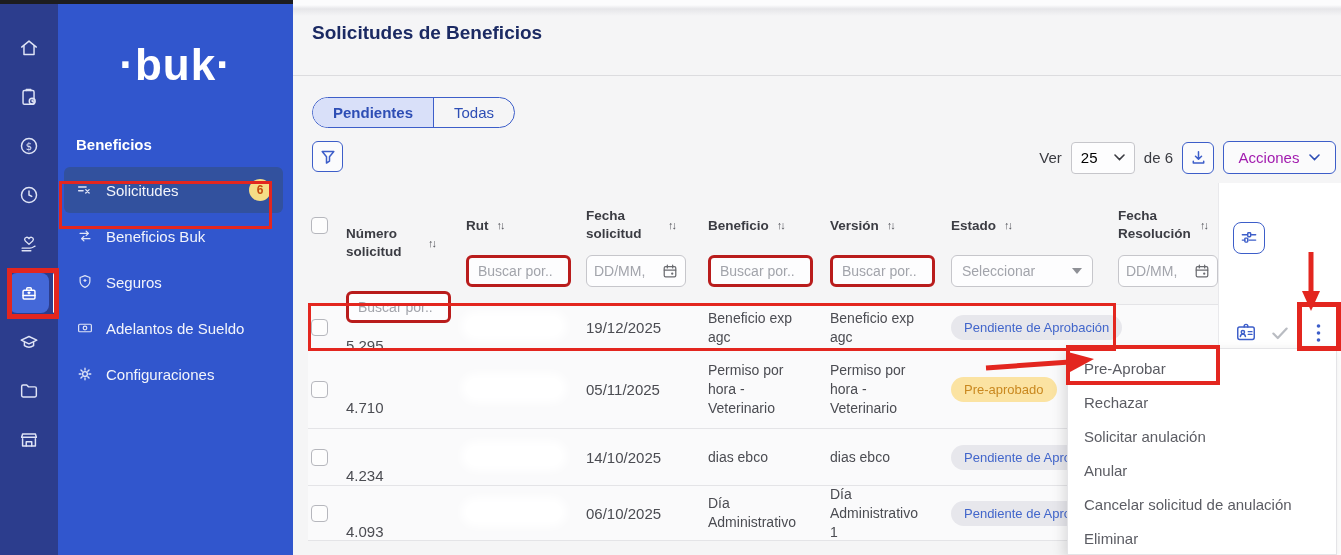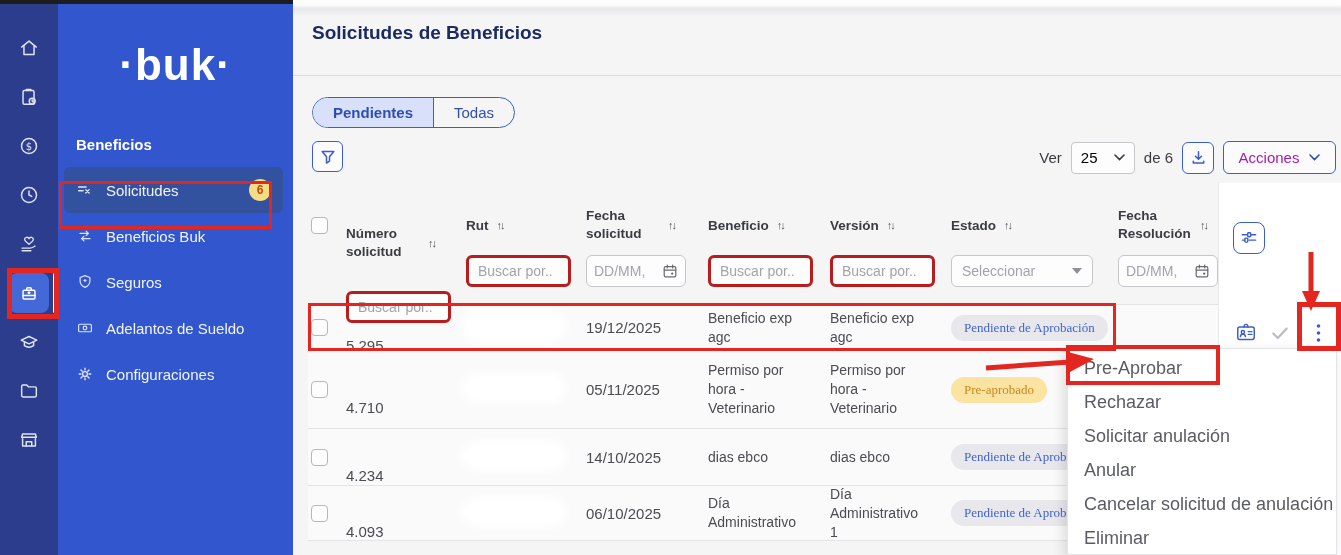--- a/index.html
+++ b/index.html
@@ -78,38 +78,38 @@
   .f-select { width:142px; height:32px; border:1px solid #c6c6cb; border-radius:6px; background:#fdfdfe;
     display:flex; align-items:center; justify-content:space-between; padding:0 10px; color:#a2a4ab; font-size:14px; cursor:pointer;}
   .caret-down { width:0; height:0; border-left:5px solid transparent; border-right:5px solid transparent;
     border-top:6px solid #8e9096; }
   .trow { align-items:center; background:#fafafb; border-top:1px solid #e4e4e7; font-size:15px; color:#4b4c52;}
   .trow:last-of-type { border-bottom:1px solid #e4e4e7; }
   .td.small { font-size:14px; color:#4b4c52; line-height:19px; padding-right:26px;}
   .checkbox { width:17px; height:17px; border:1.5px solid #b6b7bd; border-radius:4px; background:#fdfdfd; display:inline-block; cursor:pointer;}
   .blur-pill { display:inline-block; width:96px; height:20px; background:#fff; border-radius:10px;
     box-shadow:0 0 8px 5px rgba(255,255,255,0.95); }
-  .badge { display:inline-block; padding:5px 13px; border-radius:13px; font-size:13px; white-space:nowrap;font-family:Liberation Serif, serif;}
+  .badge { display:inline-block; padding:5px 13px; border-radius:13px; font-size:13px; white-space:nowrap;}
   .badge.pending { background:#e7e7ec; color:#4266cb; }
   .badge.preapproved { background:#fbe3a2; color:#c9881f; }
 
   
   .actions-strip { position:absolute; left:1218px; top:183px; width:123px; height:372px;
     background:#fff; border-left:1px solid #e9e9ec; z-index:10; }
   .cols-btn { position:absolute; left:14px; top:39px; width:32px; height:32px; border:1px solid #3d5ec9;
     border-radius:8px; background:#fff; color:#3d5ec9; display:flex; align-items:center; justify-content:center; cursor:pointer;}
   .row-actions { position:absolute; left:0; top:133px; width:100%; height:34px; display:flex; align-items:center; gap:13px; padding-left:16px;}
   .row-actions svg { flex:none; }
   .dots-btn { width:26px; height:26px; display:flex; align-items:center; justify-content:center;
     color:#3d5ec9; cursor:pointer; margin-left:2px;}
 
   
   .ctx-menu { position:absolute; left:1067px; top:348px; width:270px; height:207px; background:#fff;
     border:1px solid #e4e4e7; box-shadow:-3px 4px 12px rgba(0,0,0,0.13); z-index:20; padding-top:2px;}
-  .ctx-item { height:34px; display:flex; align-items:center; padding-left:16px; font-size:18px;
+  .ctx-item { height:34px; display:flex; align-items:center; padding-left:16px; font-size:15px;
     color:#5b5c63; cursor:pointer; }
 
   
   .anno { position:absolute; border-style:solid; border-color:#e3261f; z-index:60; pointer-events:none;}
   .anno-arrows { position:absolute; left:0; top:0; z-index:61; pointer-events:none;}
 </style>
 </head>
 <body>
 
 <div class="app">

